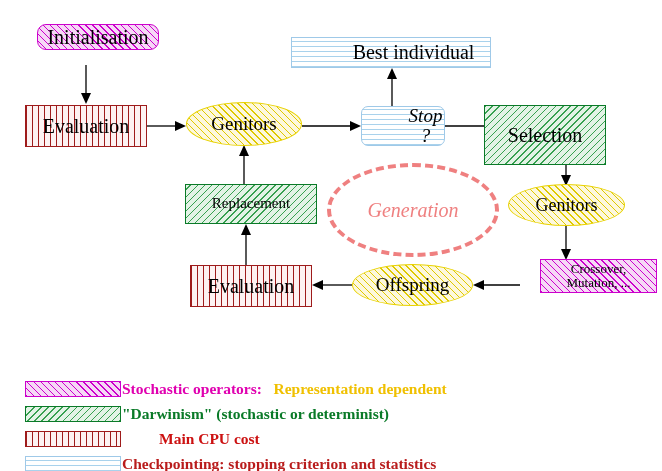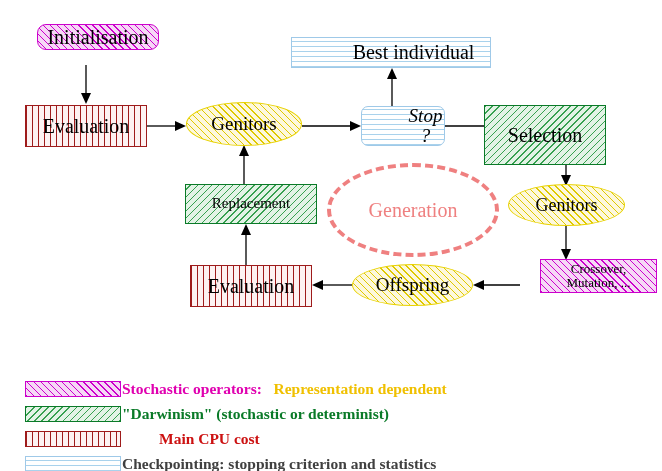--- a/index.html
+++ b/index.html
@@ -80,20 +80,21 @@
         45deg,
         #e0c900 0px, #e0c900 1px,
         rgba(0,0,0,0) 1px, rgba(0,0,0,0) 5px);
   }
   .ellipse-dashed {
     border: 4px dashed #ef8080;
     border-radius: 50%;
     background: transparent;
     color: #ef8080;
     z-index: 1;
+    font-style: italic;
   }
   
   #legend {
     position: absolute;
     left: 0;
     top: 340px;
     width: 599px;
     z-index: 4;
     margin-top: 36px;
   }
@@ -114,21 +115,21 @@
     position: absolute;
     left: 122px;
     font-size: 15.5px;
     font-weight: bold;
     white-space: pre;
   }
   .t-magenta { color: #e000b0; }
   .t-gold    { color: #f0c000; }
   .t-green   { color: #0a7a28; }
   .t-red     { color: #cc1111; padding-left: 37px; }
-  .t-blue    { color: #404040; }
+  .t-blue    { color: #b91c1c; }
 </style>
 </head>
 <body>
 
 <div id="canvas">
 
   <svg id="svg-layer" viewBox="0 0 662 471" xmlns="http://www.w3.org/2000/svg">
     <g id="edges-group" stroke="#000000" stroke-width="1.3" fill="none">
         <path d="M86,65 L86,98"></path>
         <path d="M147,126 L179,126"></path>

